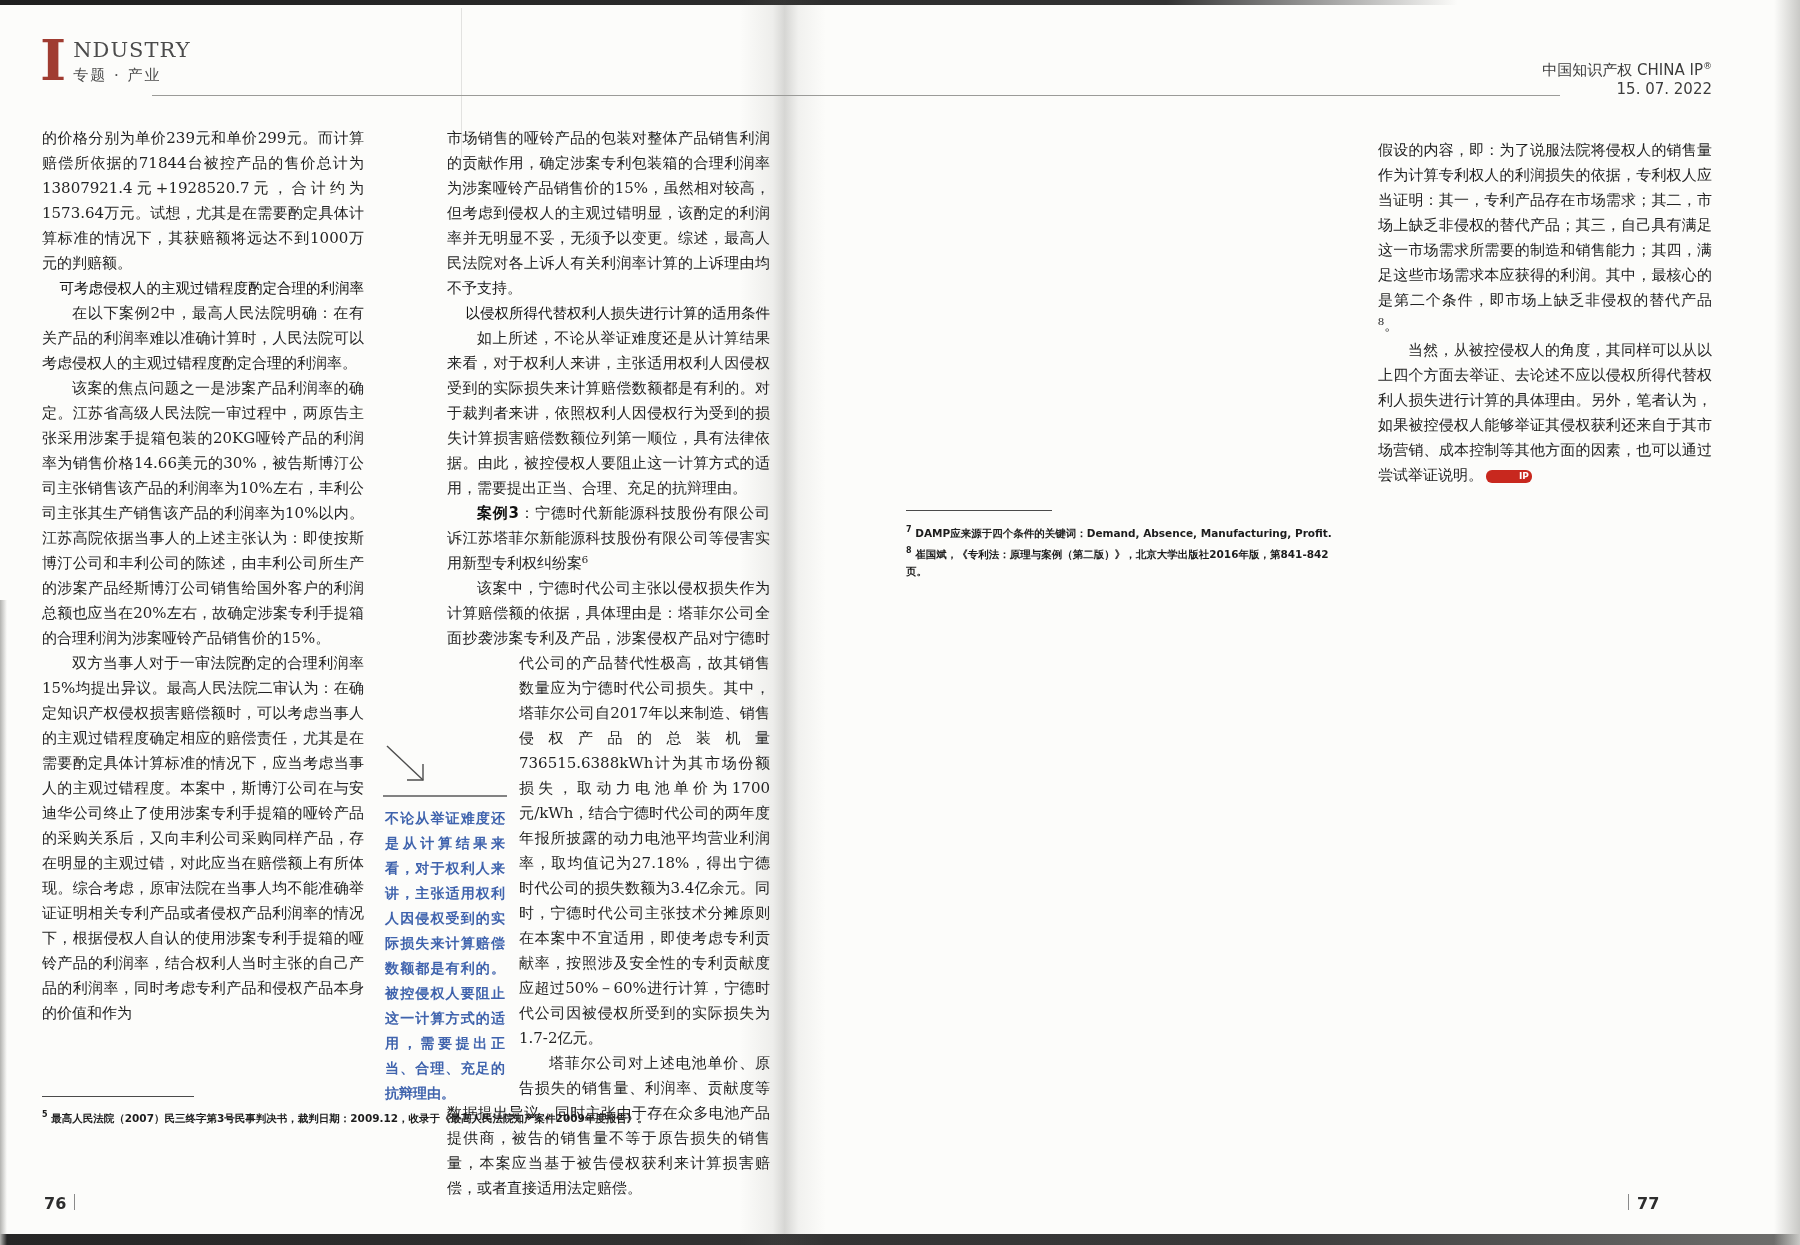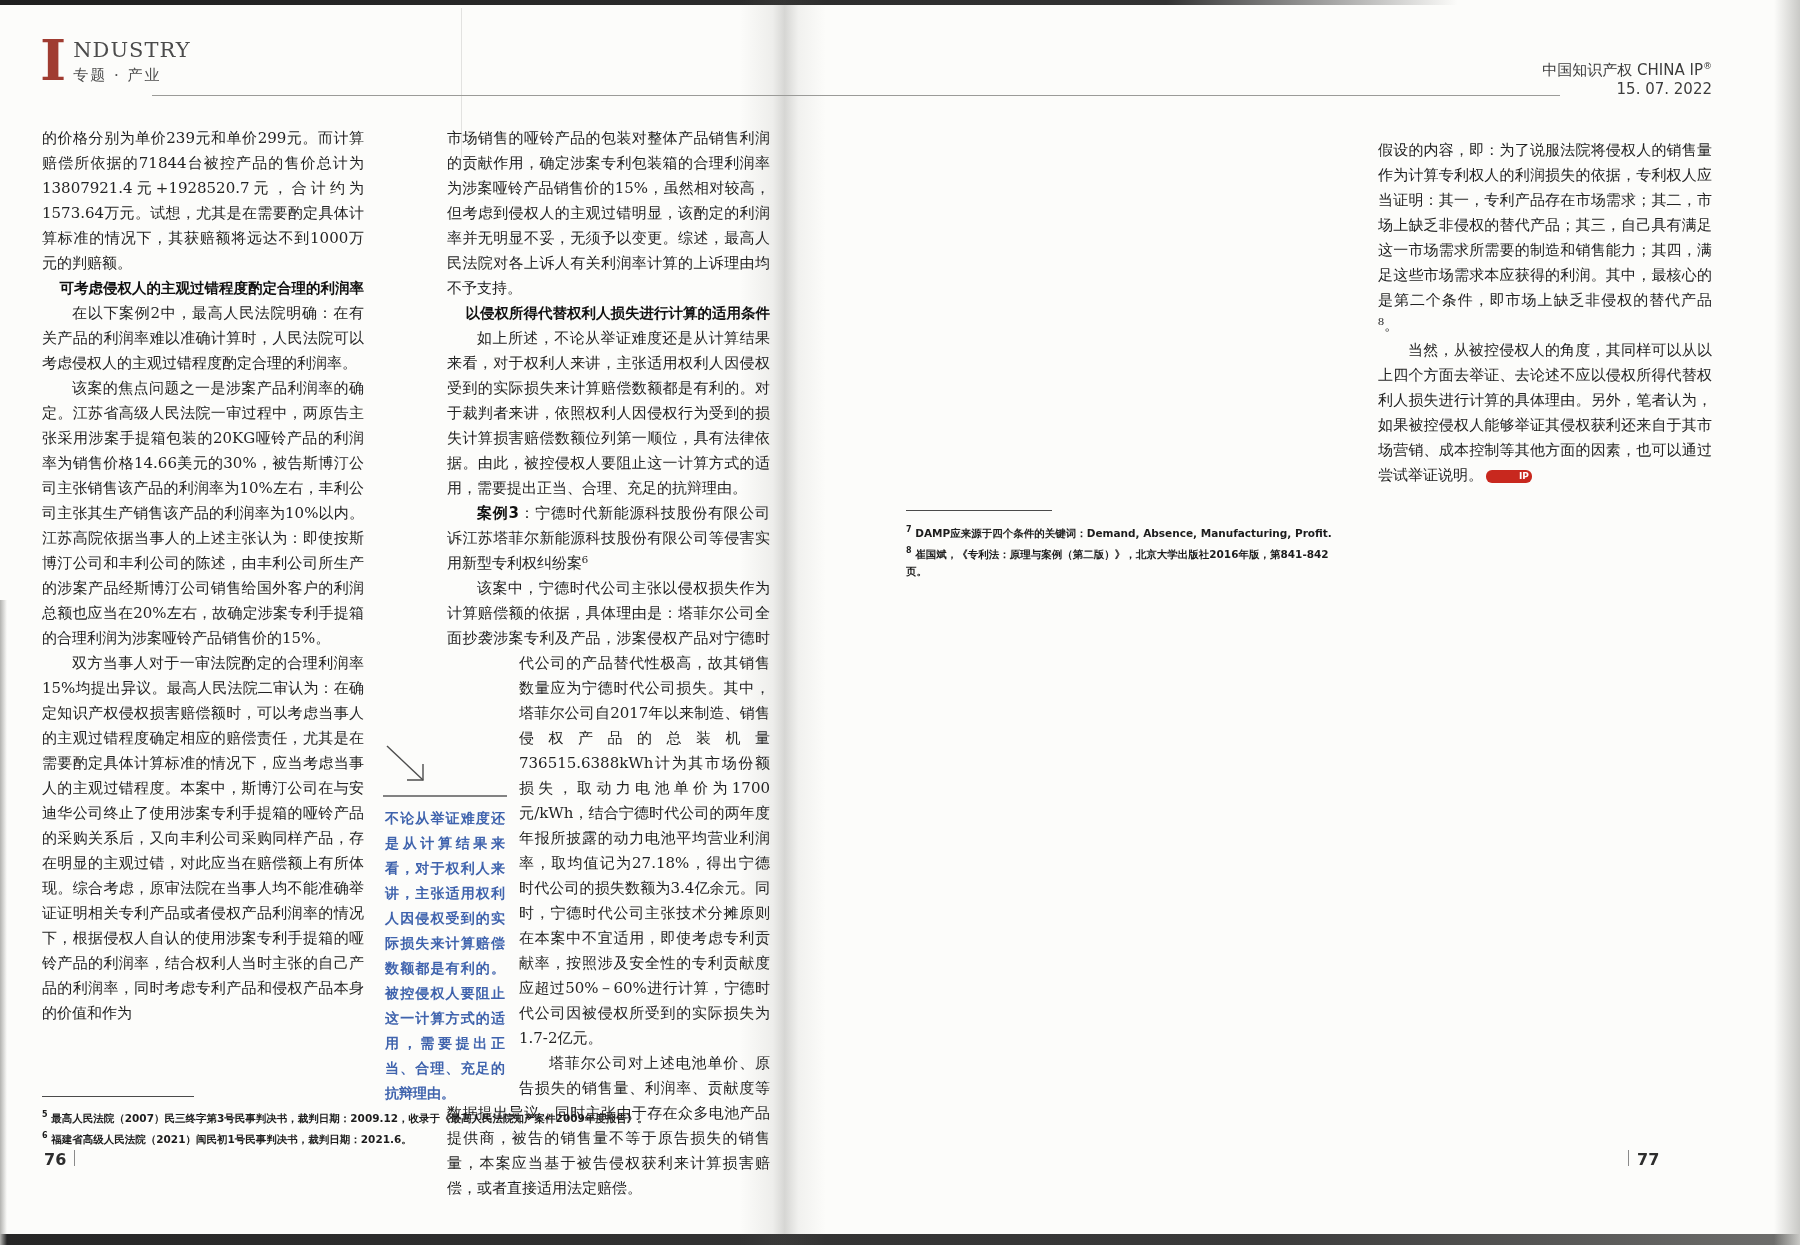--- a/index.html
+++ b/index.html
@@ -29,41 +29,41 @@
   .head-rule{position:absolute;left:152px;top:95px;width:1408px;height:1px;background:#9b9b98;}
   .masthead{position:absolute;right:88px;top:57px;text-align:right;
             font-family:"DejaVu Sans","Liberation Sans",sans-serif;
             font-size:15px;line-height:19px;color:#3c3c3c;}
   .masthead sup{font-size:9px;}
 
   
   .col{position:absolute;font-size:15px;line-height:25px;text-align:justify;color:#232323;}
   .col p{margin:0;text-indent:2em;}
   .col p.cont{text-indent:0;}
-  .subhead{margin:0;font-family:"DejaVu Sans","Liberation Sans",sans-serif;font-weight:bold;
+  .subhead{margin:0;font-family:"DejaVu Sans","Liberation Sans",sans-serif;font-weight:normal;
            font-size:14.5px;color:#101010;text-align:right;line-height:25px;}
   .case-label{font-family:"DejaVu Sans","Liberation Sans",sans-serif;font-weight:bold;color:#101010;}
   .sp1{float:left;width:0;height:530px;}
   .sp2{float:left;clear:left;width:72px;height:440px;}
 
   
   .qarrow{position:absolute;left:383px;top:740px;}
   .quote{position:absolute;left:385px;top:806px;width:120px;
          font-family:"DejaVu Sans","Liberation Sans",sans-serif;font-weight:bold;
          font-size:14px;line-height:25px;color:var(--quote-blue,#3f63ad);text-align:justify;}
 
   
   .fnrule{position:absolute;height:1px;background:#4a4a4a;}
   .fns{position:absolute;font-family:"DejaVu Sans","Liberation Sans",sans-serif;
        font-size:10.5px;line-height:18px;color:#1c1c1c;font-weight:bold;}
   .fns sup{font-size:8px;}
 
   
   .pageno{position:absolute;font-family:"DejaVu Sans","Liberation Sans",sans-serif;
-          font-weight:bold;font-size:16px;color:#2d2d2d;display:flex;align-items:flex-start;}
+          font-weight:bold;font-size:16px;color:#2d2d2d;display:flex;align-items:flex-start;margin-top:44px;}
   .pagebar{display:inline-block;width:1px;height:16px;background:#8a8a8a;margin:0 8px;}
 
   .endmark{display:inline-block;background:var(--end-mark-red,#c8281e);color:#fff;
            font-family:"DejaVu Sans","Liberation Sans",sans-serif;font-weight:bold;
            font-size:9px;line-height:11px;padding:1px 3px;border-radius:6px;margin-left:3px;
            vertical-align:1px;}
 </style>
 </head>
 <body>
 
@@ -111,21 +111,20 @@
   <svg class="qarrow" width="124" height="62" viewBox="0 0 124 62">
     <line x1="4" y1="6" x2="40" y2="40" stroke="#4d4d4d" stroke-width="1.4"></line>
     <polyline points="40,24 40,40 24,40" fill="none" stroke="#4d4d4d" stroke-width="1.4"></polyline>
     <line x1="0" y1="56" x2="124" y2="56" stroke="#5a5a5a" stroke-width="1.4"></line>
   </svg>
   <div class="quote">不论从举证难度还是从计算结果来看，对于权利人来讲，主张适用权利人因侵权受到的实际损失来计算赔偿数额都是有利的。被控侵权人要阻止这一计算方式的适用，需要提出正当、合理、充足的抗辩理由。</div>
 
   <div class="fnrule" style="left:42px;top:1096px;width:152px;"></div>
   <div class="fns" style="left:42px;top:1106px;width:690px;">
     <div><sup>5</sup> <span>最高人民法院（2007）民三终字第3号民事判决书，裁判日期：2009.12，收录于《最高人民法院知产案件2009年度报告》。</span></div>
-    <div><sup>6</sup> <span>福建省高级人民法院（2021）闽民初1号民事判决书，裁判日期：2021.6。</span></div>
   </div>
   <div class="pageno" style="left:44px;top:1150px;">
     <span>76</span>
       <span class="pagebar"></span>
   </div>
 
   <div class="col" style="left:910px;top:140px;width:346px;">
   </div>
 
   <div class="fnrule" style="left:906px;top:510px;width:146px;"></div>

